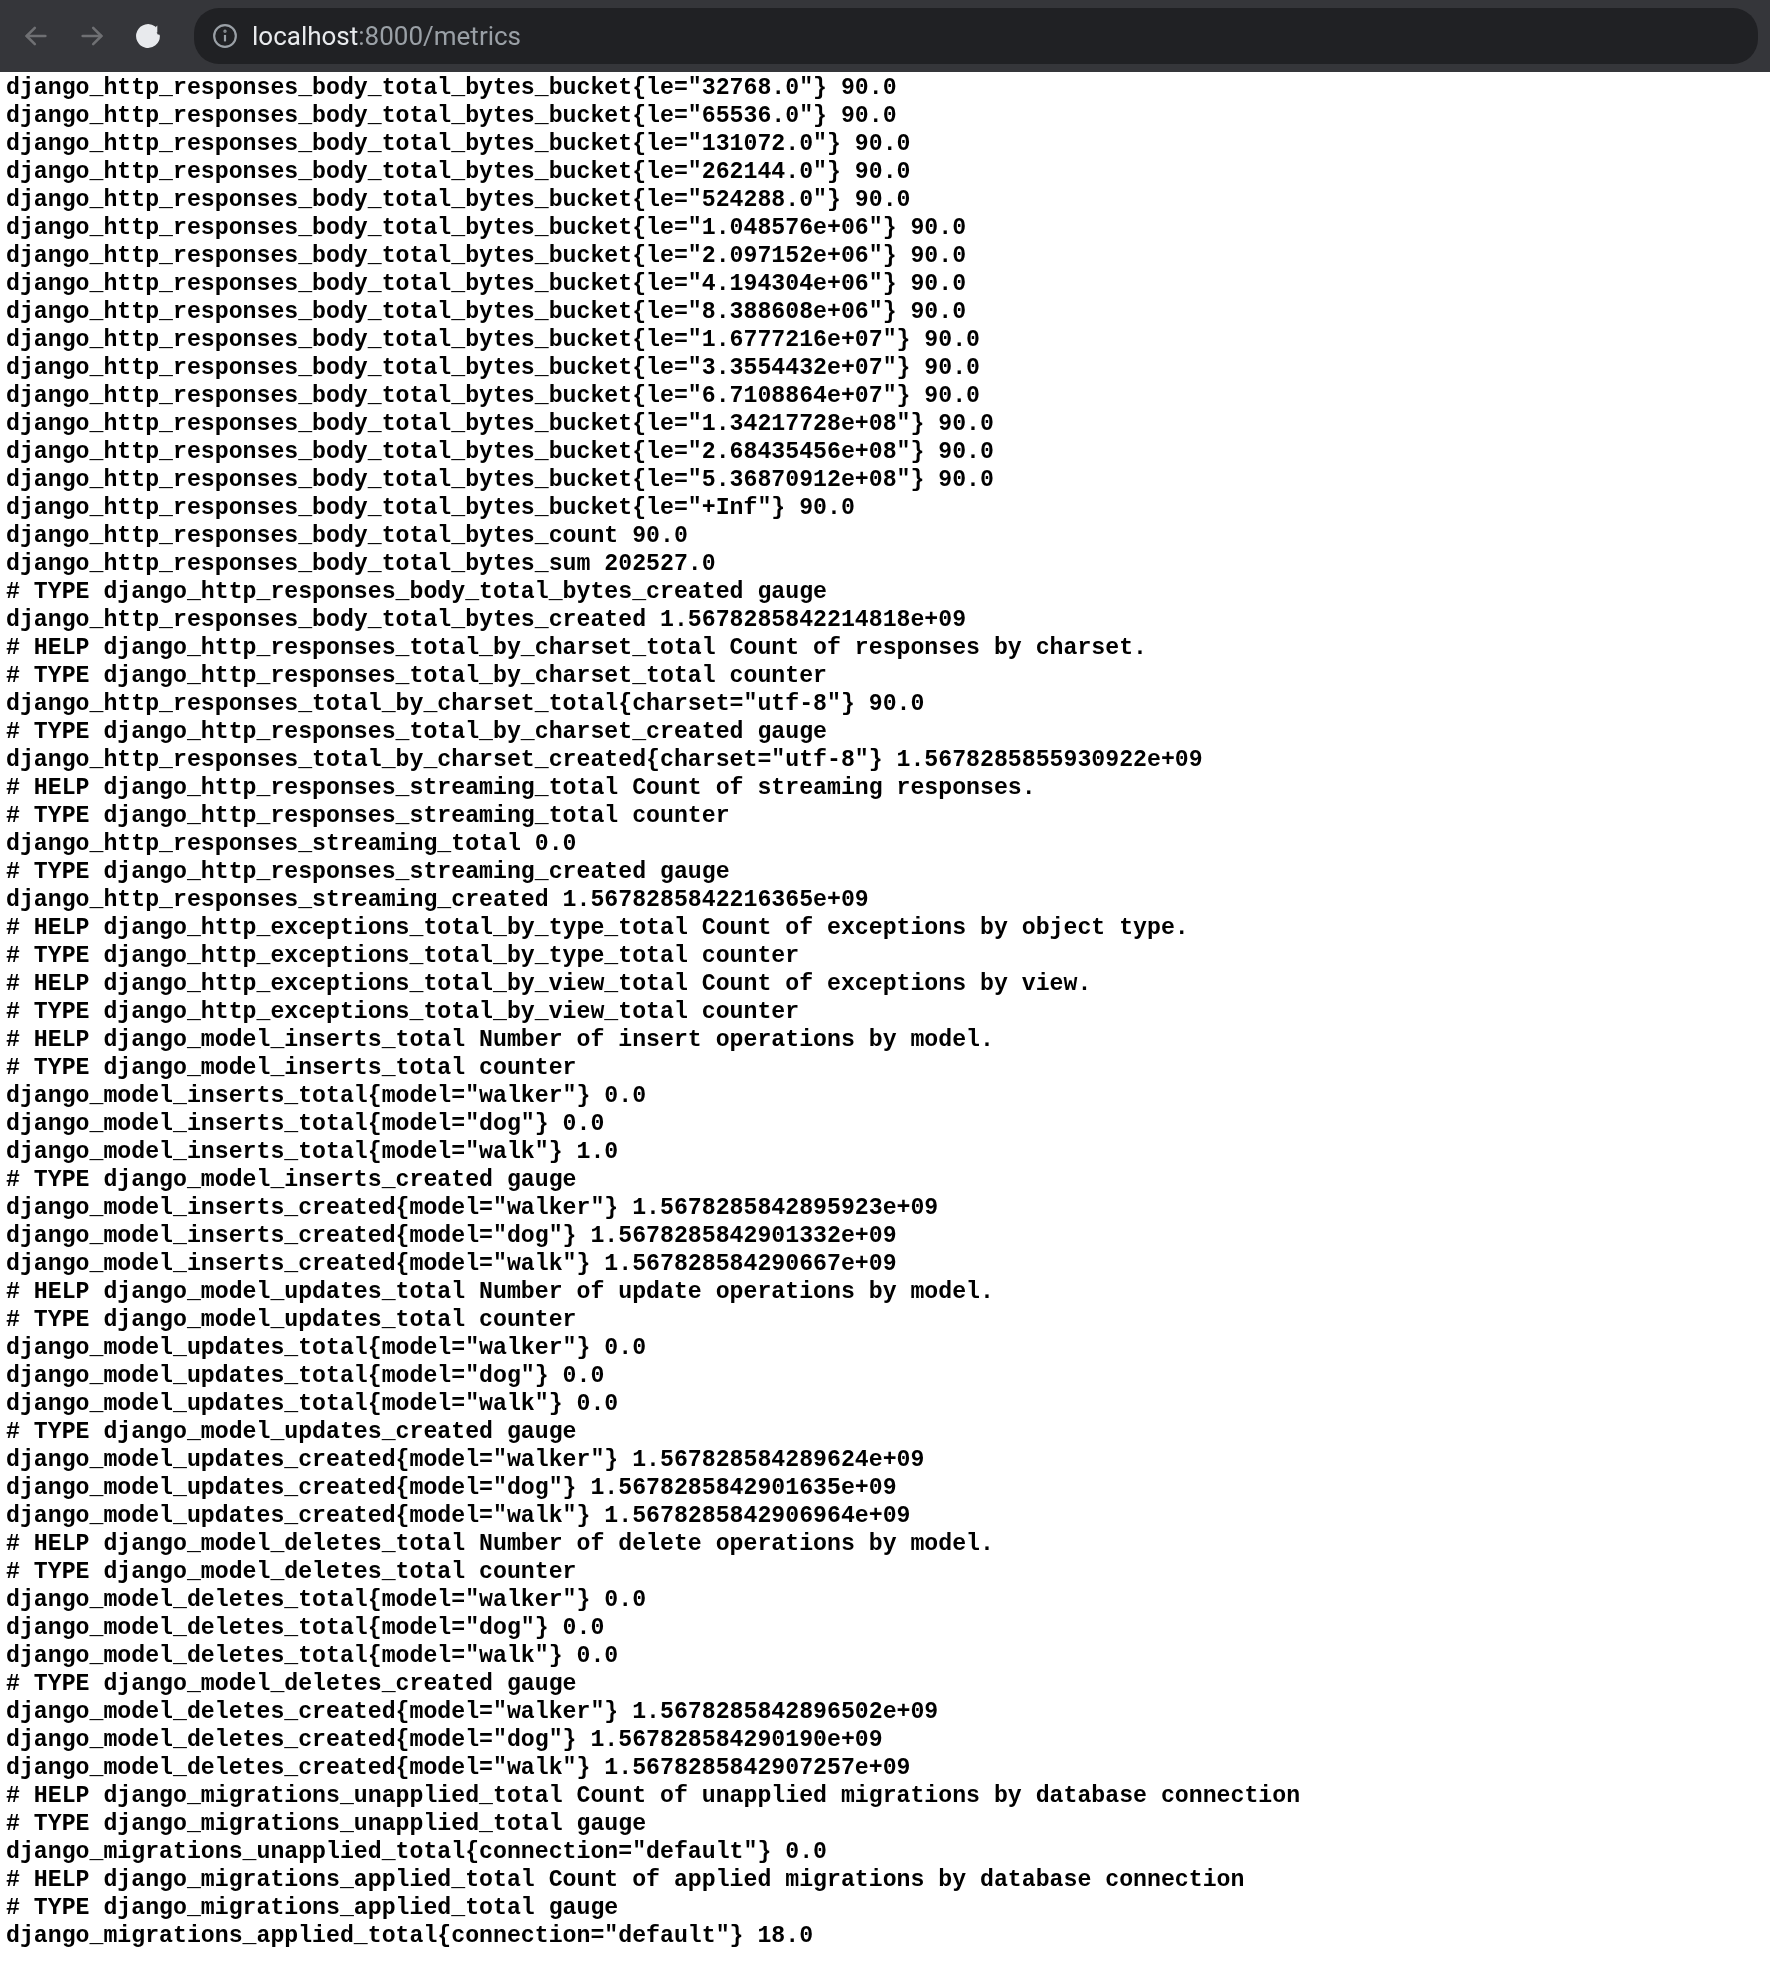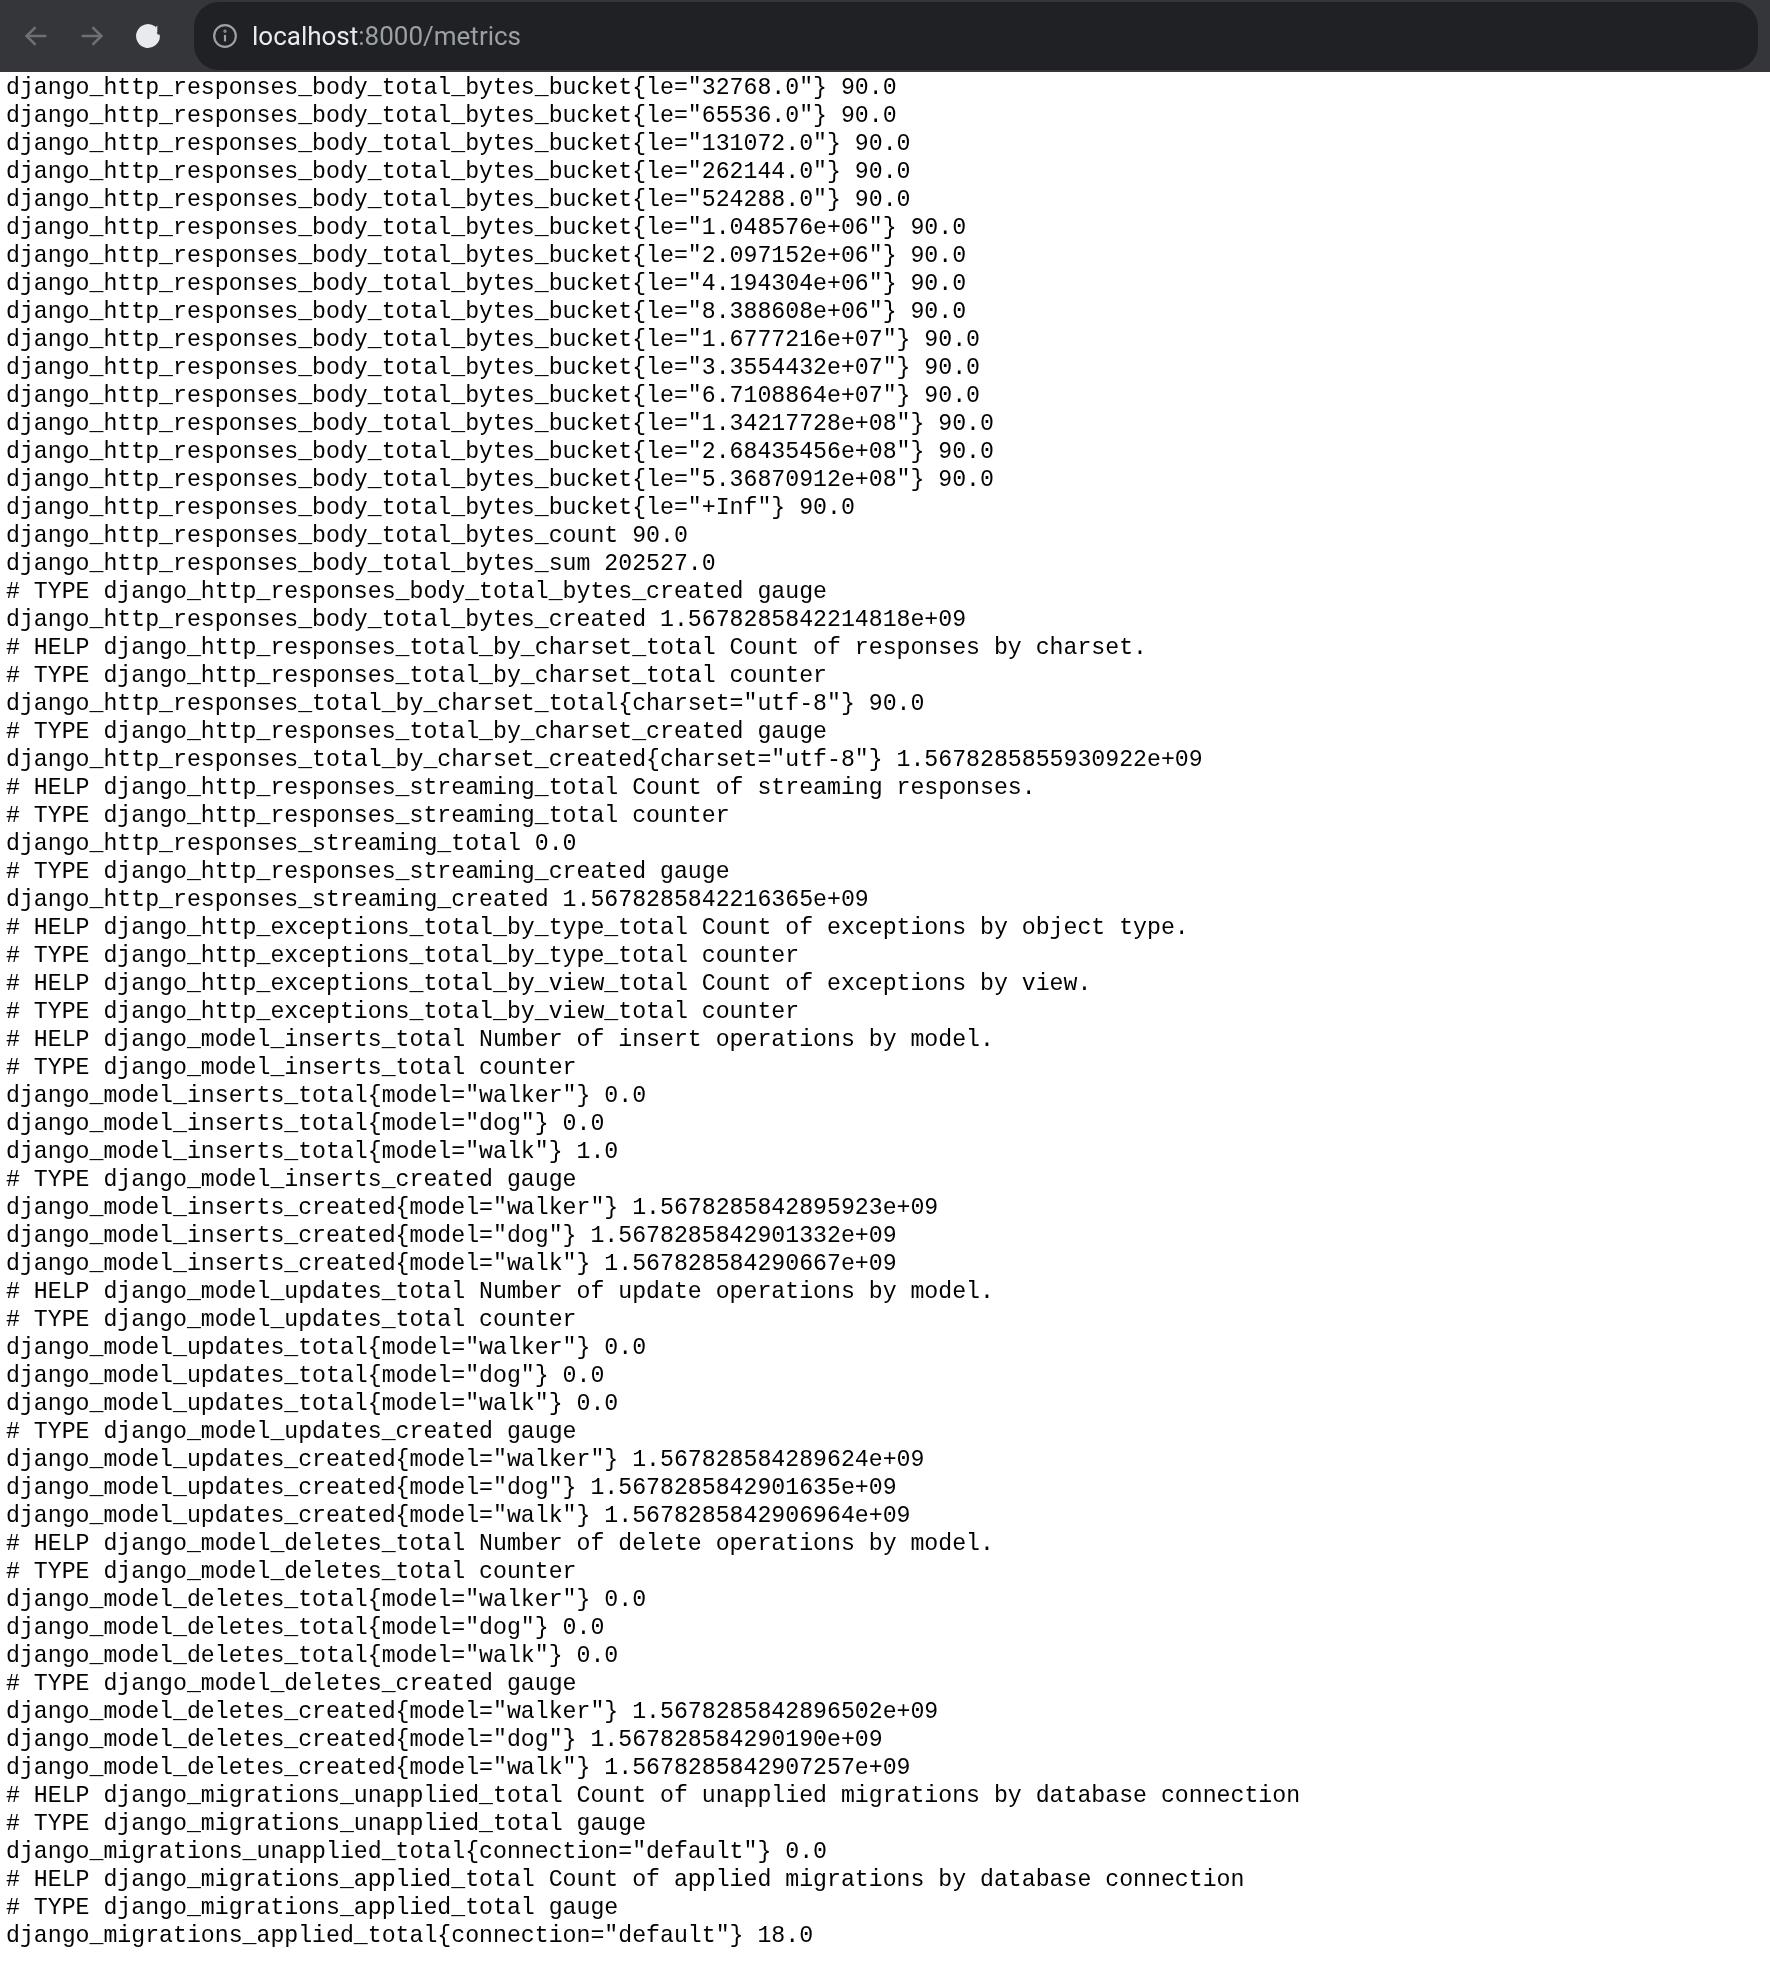--- a/index.html
+++ b/index.html
@@ -16,21 +16,21 @@
     width: 48px; height: 48px;
     display: flex; align-items: center; justify-content: center;
     border-radius: 50%;
     cursor: pointer;
   }
   .nav-btn svg { width: 28px; height: 28px; }
   .nav-disabled svg { stroke: #6f7073; }
   .nav-enabled svg { stroke: #e8eaed; fill: #e8eaed; }
   .addr-bar {
     flex: 1;
-    height: 68px;
+    height: 56px;
     background: #202124;
     border-radius: 25px;
     display: flex;
     align-items: center;
     padding: 8px 18px;
     margin-left: 14px;
     gap: 14px;
   }
   .info-icon {
     width: 26px; height: 26px;
@@ -43,20 +43,21 @@
     white-space: nowrap;
   }
   .url-dim { color: #9aa0a6; }
   .content {
     padding: 2px 6px 6px 6px;
     font-family: "Menlo", "Consolas", "Courier New", monospace;
     font-size: 23.2px;
     line-height: 28px;
     color: #000000;
     white-space: pre;
+    font-weight: bold;
   }
 </style>
 </head>
 <body>
 
 <div class="browser-bar">
   <div class="nav-btn nav-disabled">
     <svg viewBox="0 0 24 24" fill="none" stroke-width="2.2" stroke-linecap="round" stroke-linejoin="round">
         <line x1="20" y1="12" x2="4" y2="12"></line>
         <polyline points="11,5 4,12 11,19"></polyline>

